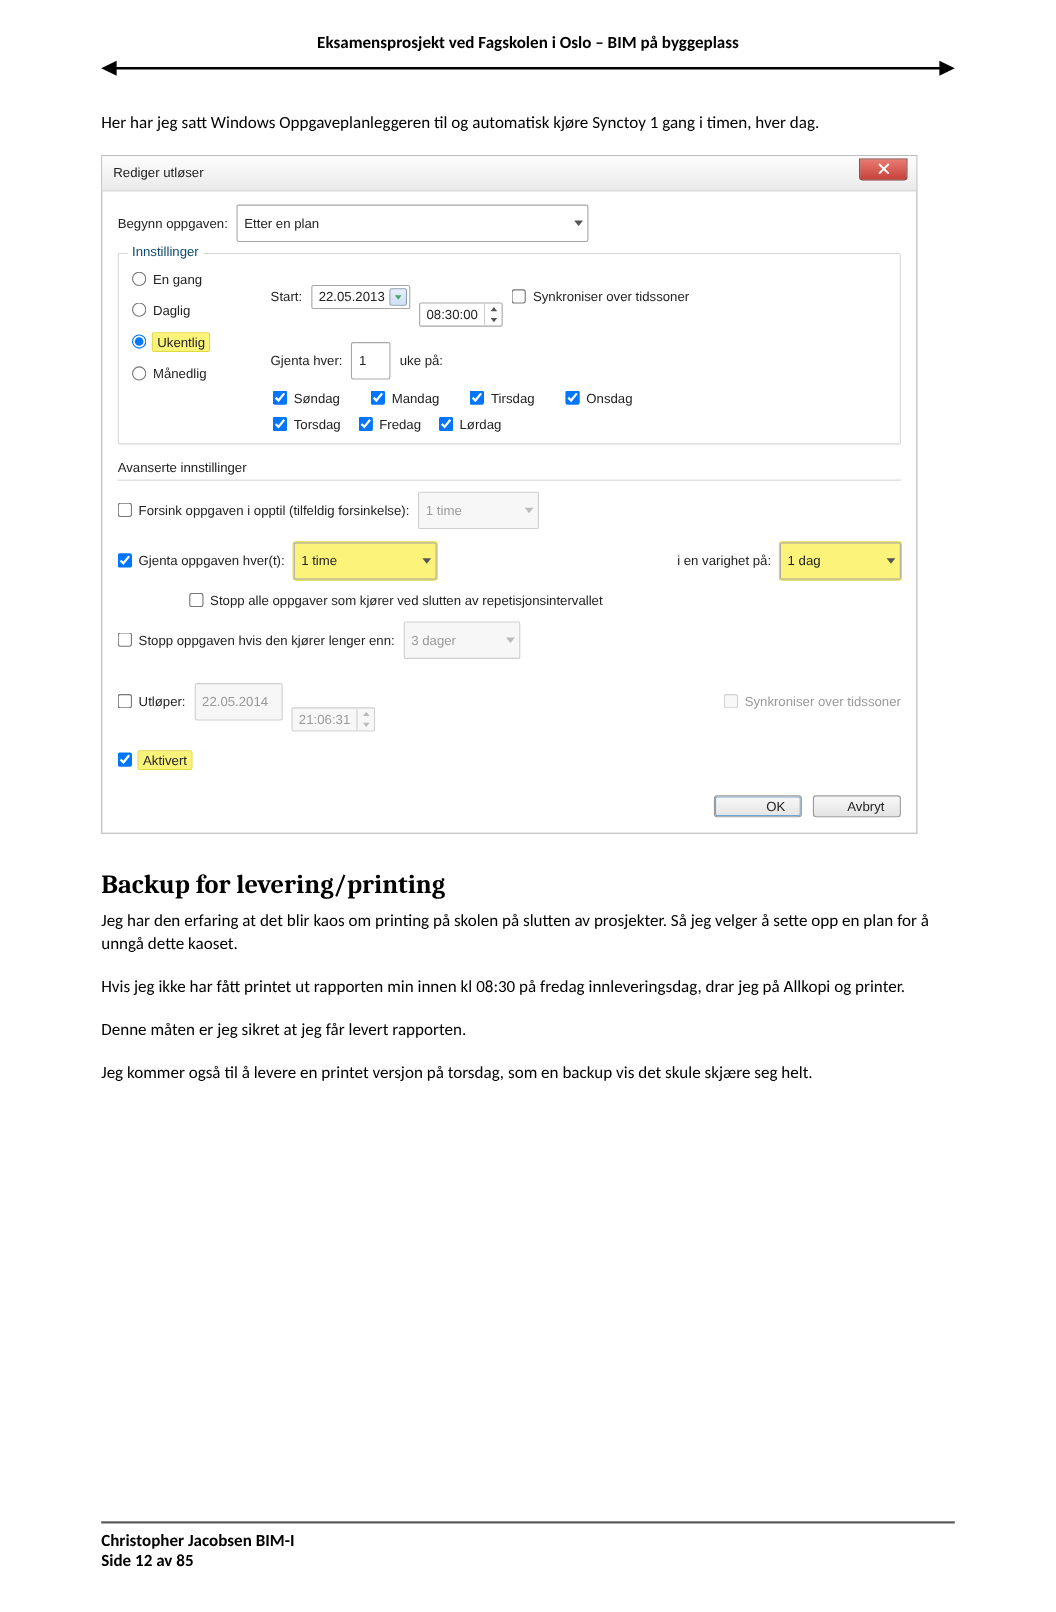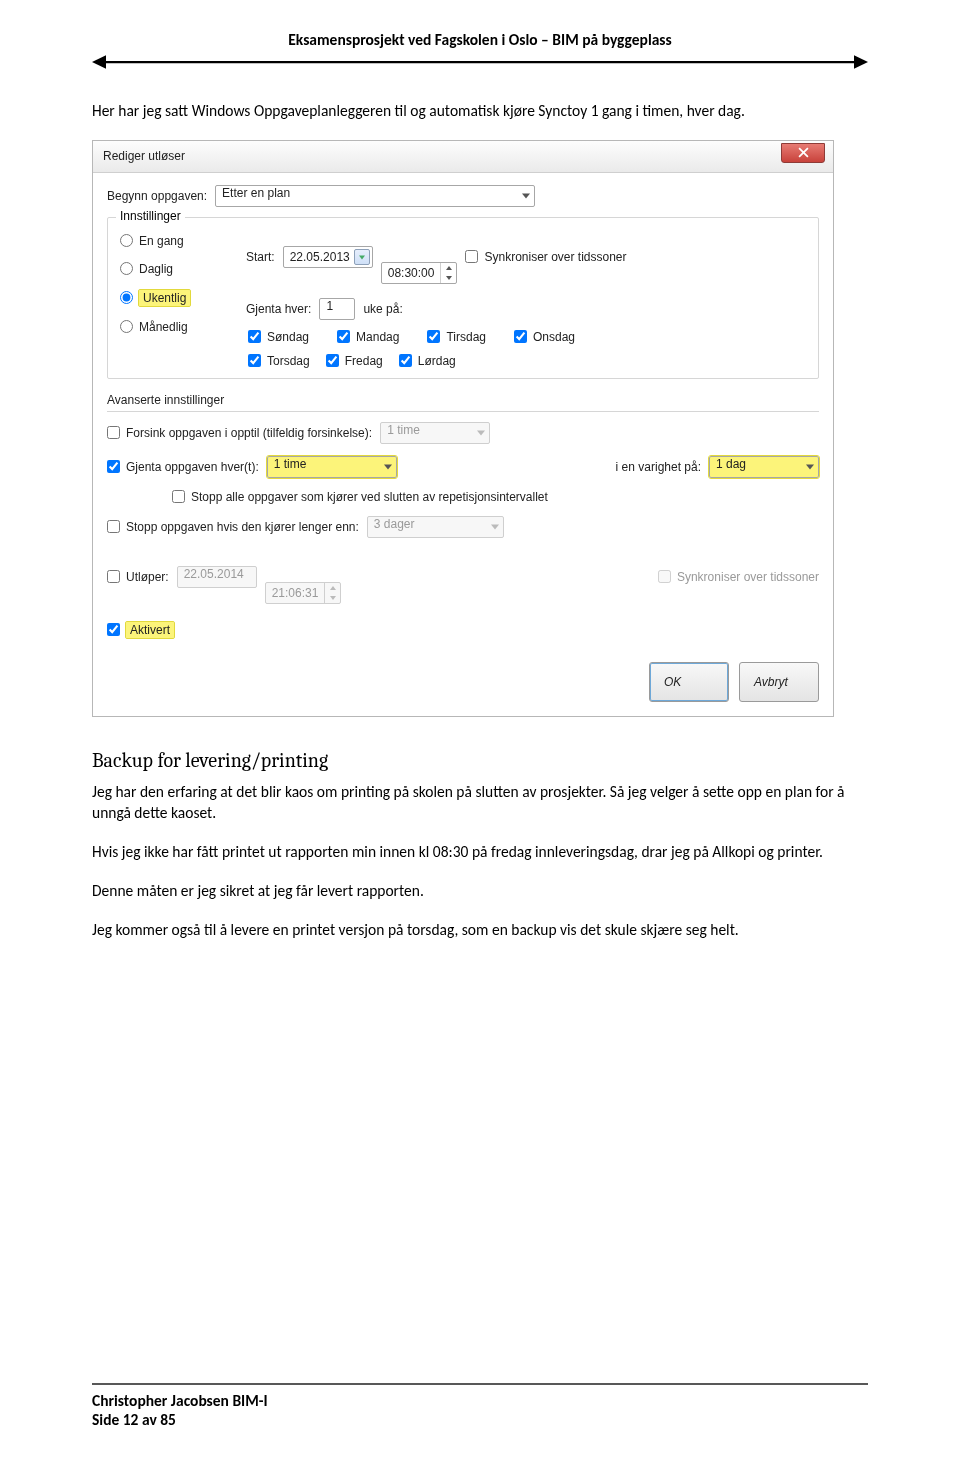--- a/index.html
+++ b/index.html
@@ -28,22 +28,22 @@
     margin: 0 auto 26px auto;
     width: 100%;
   }
   .body-text {
     font-size: 15.5px;
     line-height: 1.35;
     margin: 0 0 18px 0;
   }
   .h2 {
     font-family: "Cambria", "Times New Roman", serif;
-    font-weight: normal;
-    font-size: 20px;
+    font-weight: bold;
+    font-size: 24px;
     margin: 32px 0 10px 0;
   }
   
   .shot-wrap {
     width: 742px;
     margin: 10px 0 6px 0;
   }
   .win {
     background: #fff;
     border: 1px solid #b7b7b7;
@@ -72,64 +72,63 @@
   }
   .close-btn svg { width: 11px; height: 11px; }
   .content { padding: 12px 14px 14px 14px; }
   .row { display: flex; align-items: center; gap: 8px; margin-bottom: 10px; flex-wrap: wrap; }
   .label { font-size: 12px; }
   .dropdown, .txt {
     background: #fff;
     border: 1px solid #a7a7a7;
     border-radius: 2px;
     height: 22px;
-    padding: 0 6px;
+    padding: 16px 6px;
     display: inline-flex;
-    align-items: flex-start;
+    align-items: center;
     font-size: 12px;
     position: relative;
   }
   .dropdown .arrow {
     position: absolute; right: 4px; top: 50%; transform: translateY(-50%);
     width: 0; height: 0; border-left: 4px solid transparent; border-right: 4px solid transparent;
     border-top: 5px solid #555;
   }
   .disabled { color: #9a9a9a; border-color: #cfcfcf; background: #f7f7f7; }
   .disabled .arrow { border-top-color: #bbb; }
   .fieldset {
     border: 1px solid #d6d6d6;
     border-radius: 2px;
     padding: 12px 12px 10px 12px;
     margin: 8px 0 14px 0;
     position: relative;
   }
   .fieldset .legend {
     position: absolute; top: -9px; left: 8px;
-    background: #fff; padding: 0 4px; font-size: 12px; color: #000000;
+    background: #fff; padding: 0 4px; font-size: 12px; color: #0c4a6e;
   }
   .radio, .check {
     display: inline-flex; align-items: center; gap: 6px; font-size: 12px;
   }
   .radio input, .check input { margin: 0; }
   .radiolist { display: flex; flex-direction: column; gap: 14px; margin-top: 4px; }
   .settings-right { flex: 1; padding-left: 28px; }
   .days { display: flex; gap: 28px; margin-top: 10px; margin-left: 2px; flex-wrap: wrap; }
   .days2 { display: flex; gap: 16px; margin-top: 10px; margin-left: 2px; }
   .hl { background: #fcf47a; outline: 1px solid #e2d93c; padding: 1px 4px; border-radius: 1px; }
   .hl-box { background: #fcf47a; outline: 1px solid #e2d93c; }
   .section-title { font-size: 12px; margin: 14px 0 4px 0; }
   .hr { border-top: 1px solid #d6d6d6; margin: 4px 0 10px 0; }
   .adv .row { margin-bottom: 12px; }
   .button {
-    height: 40px; min-width: 80px;
+    height: 20px; min-width: 80px;
     background: linear-gradient(#f8f8f8,#e4e4e4);
     border: 1px solid #9a9a9a; border-radius: 3px;
-    font-size: 12px; display: inline-flex; align-items:center; justify-content:flex-start;
+    font-size: 12px; display: inline-flex; align-items:center; justify-content:flex-end;
     padding: 0 14px;
-    font-style: italic;
   }
   .btn-default { box-shadow: 0 0 0 1px #6ea8d8 inset; }
   .btnrow { display:flex; justify-content:flex-end; gap:10px; margin-top: 24px; }
   .spinner {
     display: inline-flex; align-items:center; border:1px solid #a7a7a7; border-radius:2px; height:22px;margin-top:32px;
   }
   .spinner .val { padding: 0 6px; font-size:12px; }
   .spinner .arrows { width:16px; border-left:1px solid #cfcfcf; height:100%; display:flex; flex-direction:column; }
   .spinner .up, .spinner .down { flex:1; display:flex; align-items:center; justify-content:center; }
   .spinner .up::after { content:""; border-left:3px solid transparent; border-right:3px solid transparent; border-bottom:4px solid #555; }
@@ -297,21 +296,21 @@
             <label class="check">
                 <input type="checkbox" style="">
                 <span>Stopp alle oppgaver som kjører ved slutten av repetisjonsintervallet</span>
               </label>
           </div>
           <div class="row">
             <label class="check">
                 <input type="checkbox" style="">
                 <span>Stopp oppgaven hvis den kjører lenger enn:</span>
               </label>
-            <span class="dropdown disabled" style="width:137px">
+            <span class="dropdown disabled" style="width:106px">
               <span>3 dager</span>
               <span class="arrow"></span>
             </span>
           </div>
           <div class="row">
             <label class="check">
                 <input type="checkbox" style="">
                 <span>Utløper:</span>
               </label>
             <span class="txt disabled" style="width:80px">

